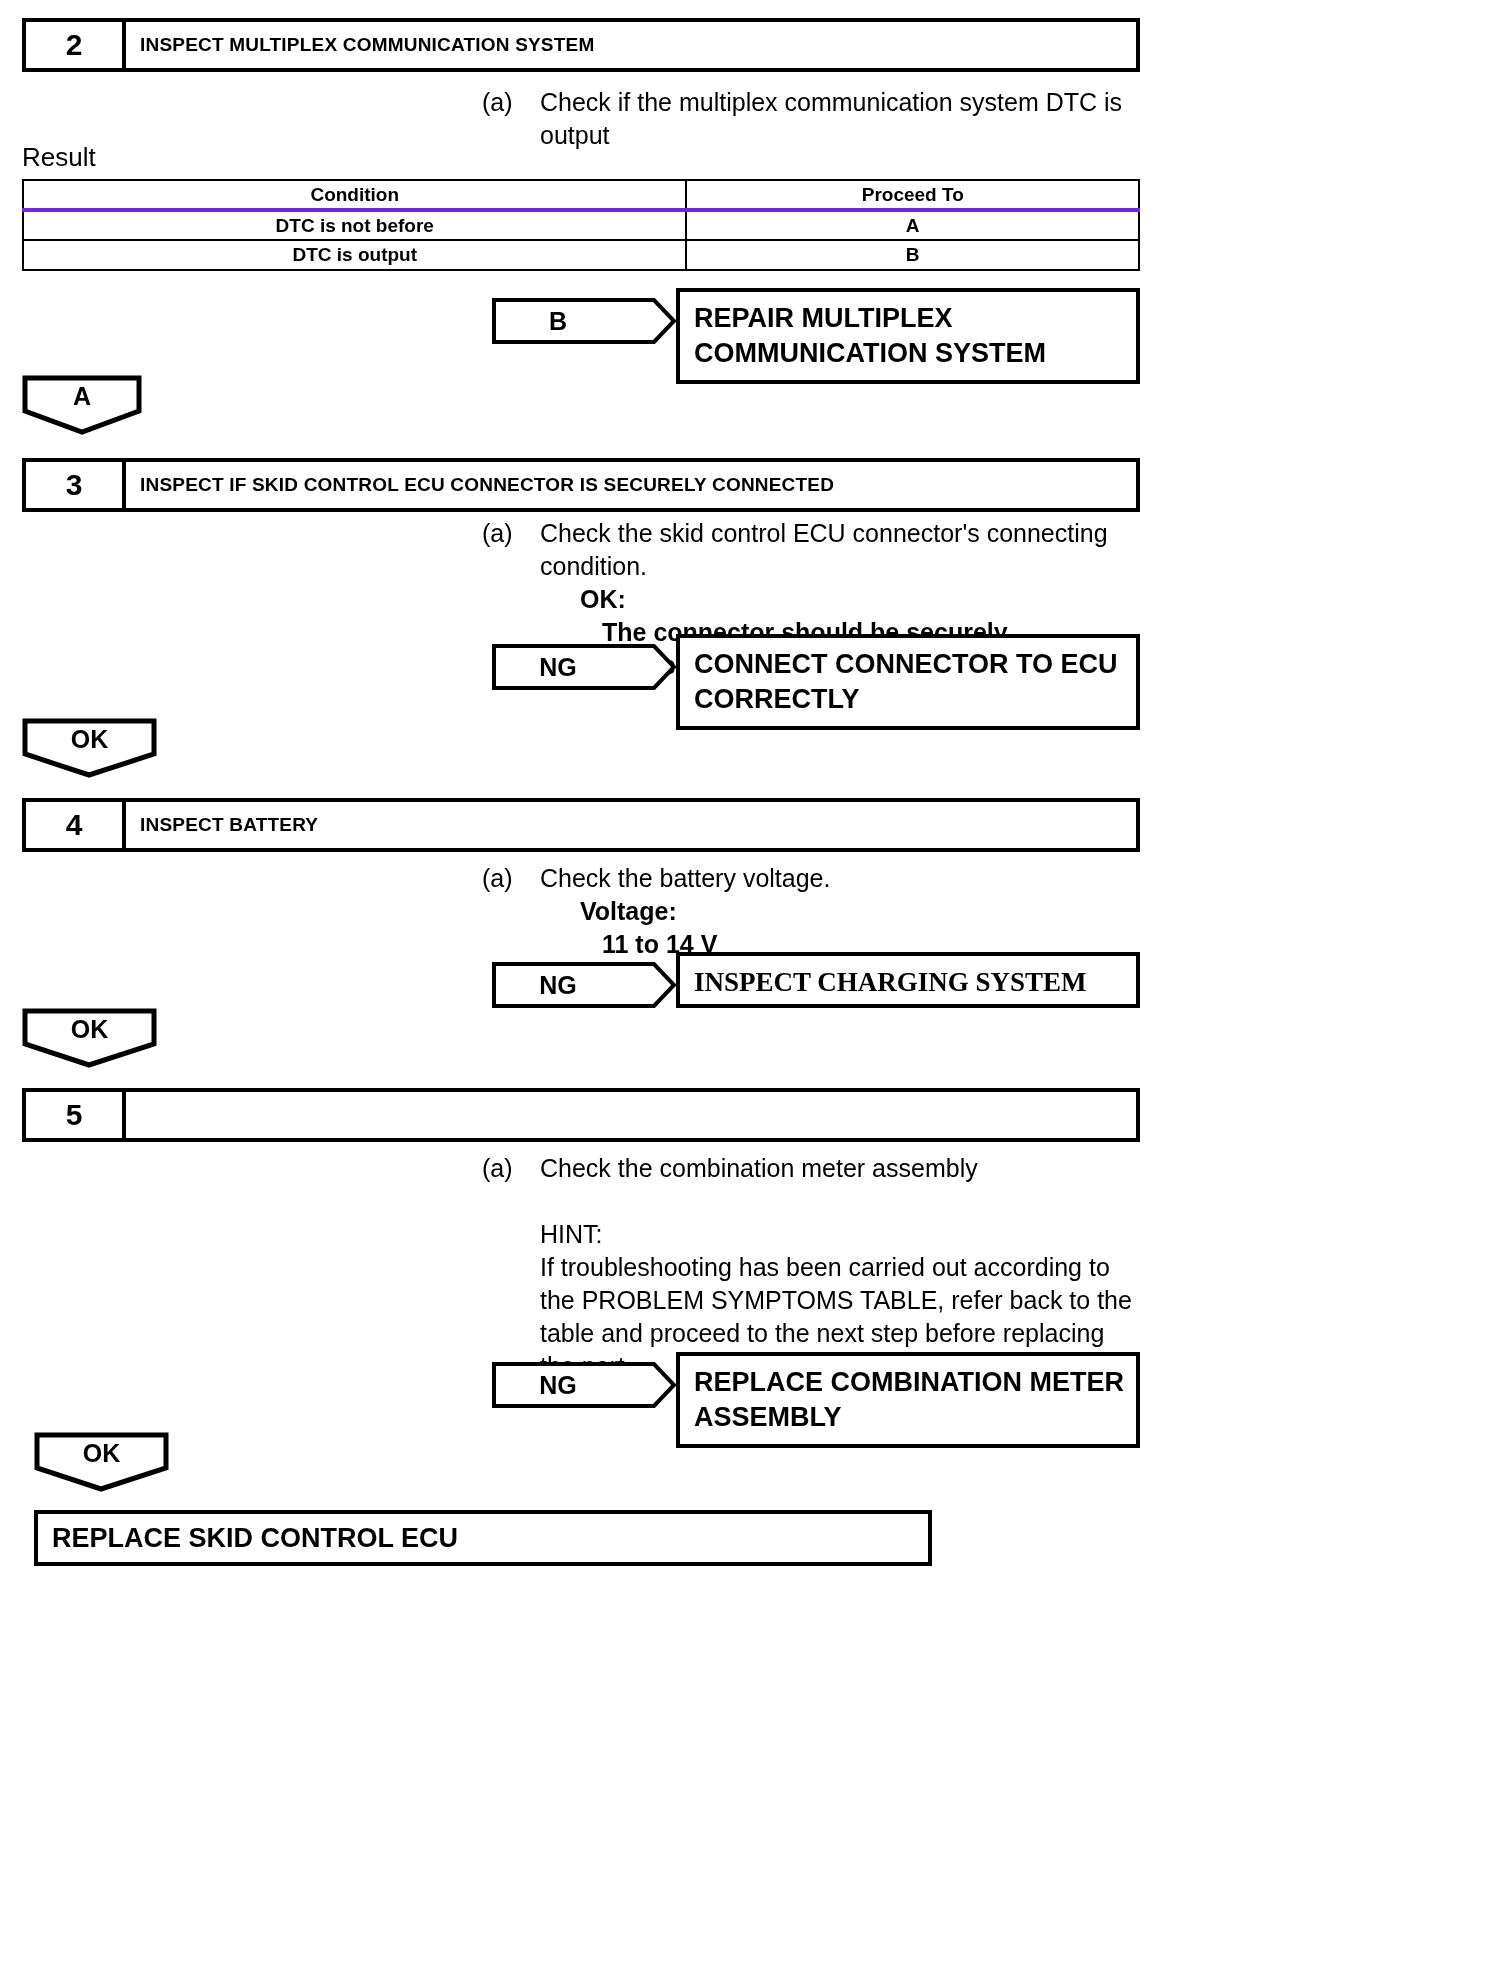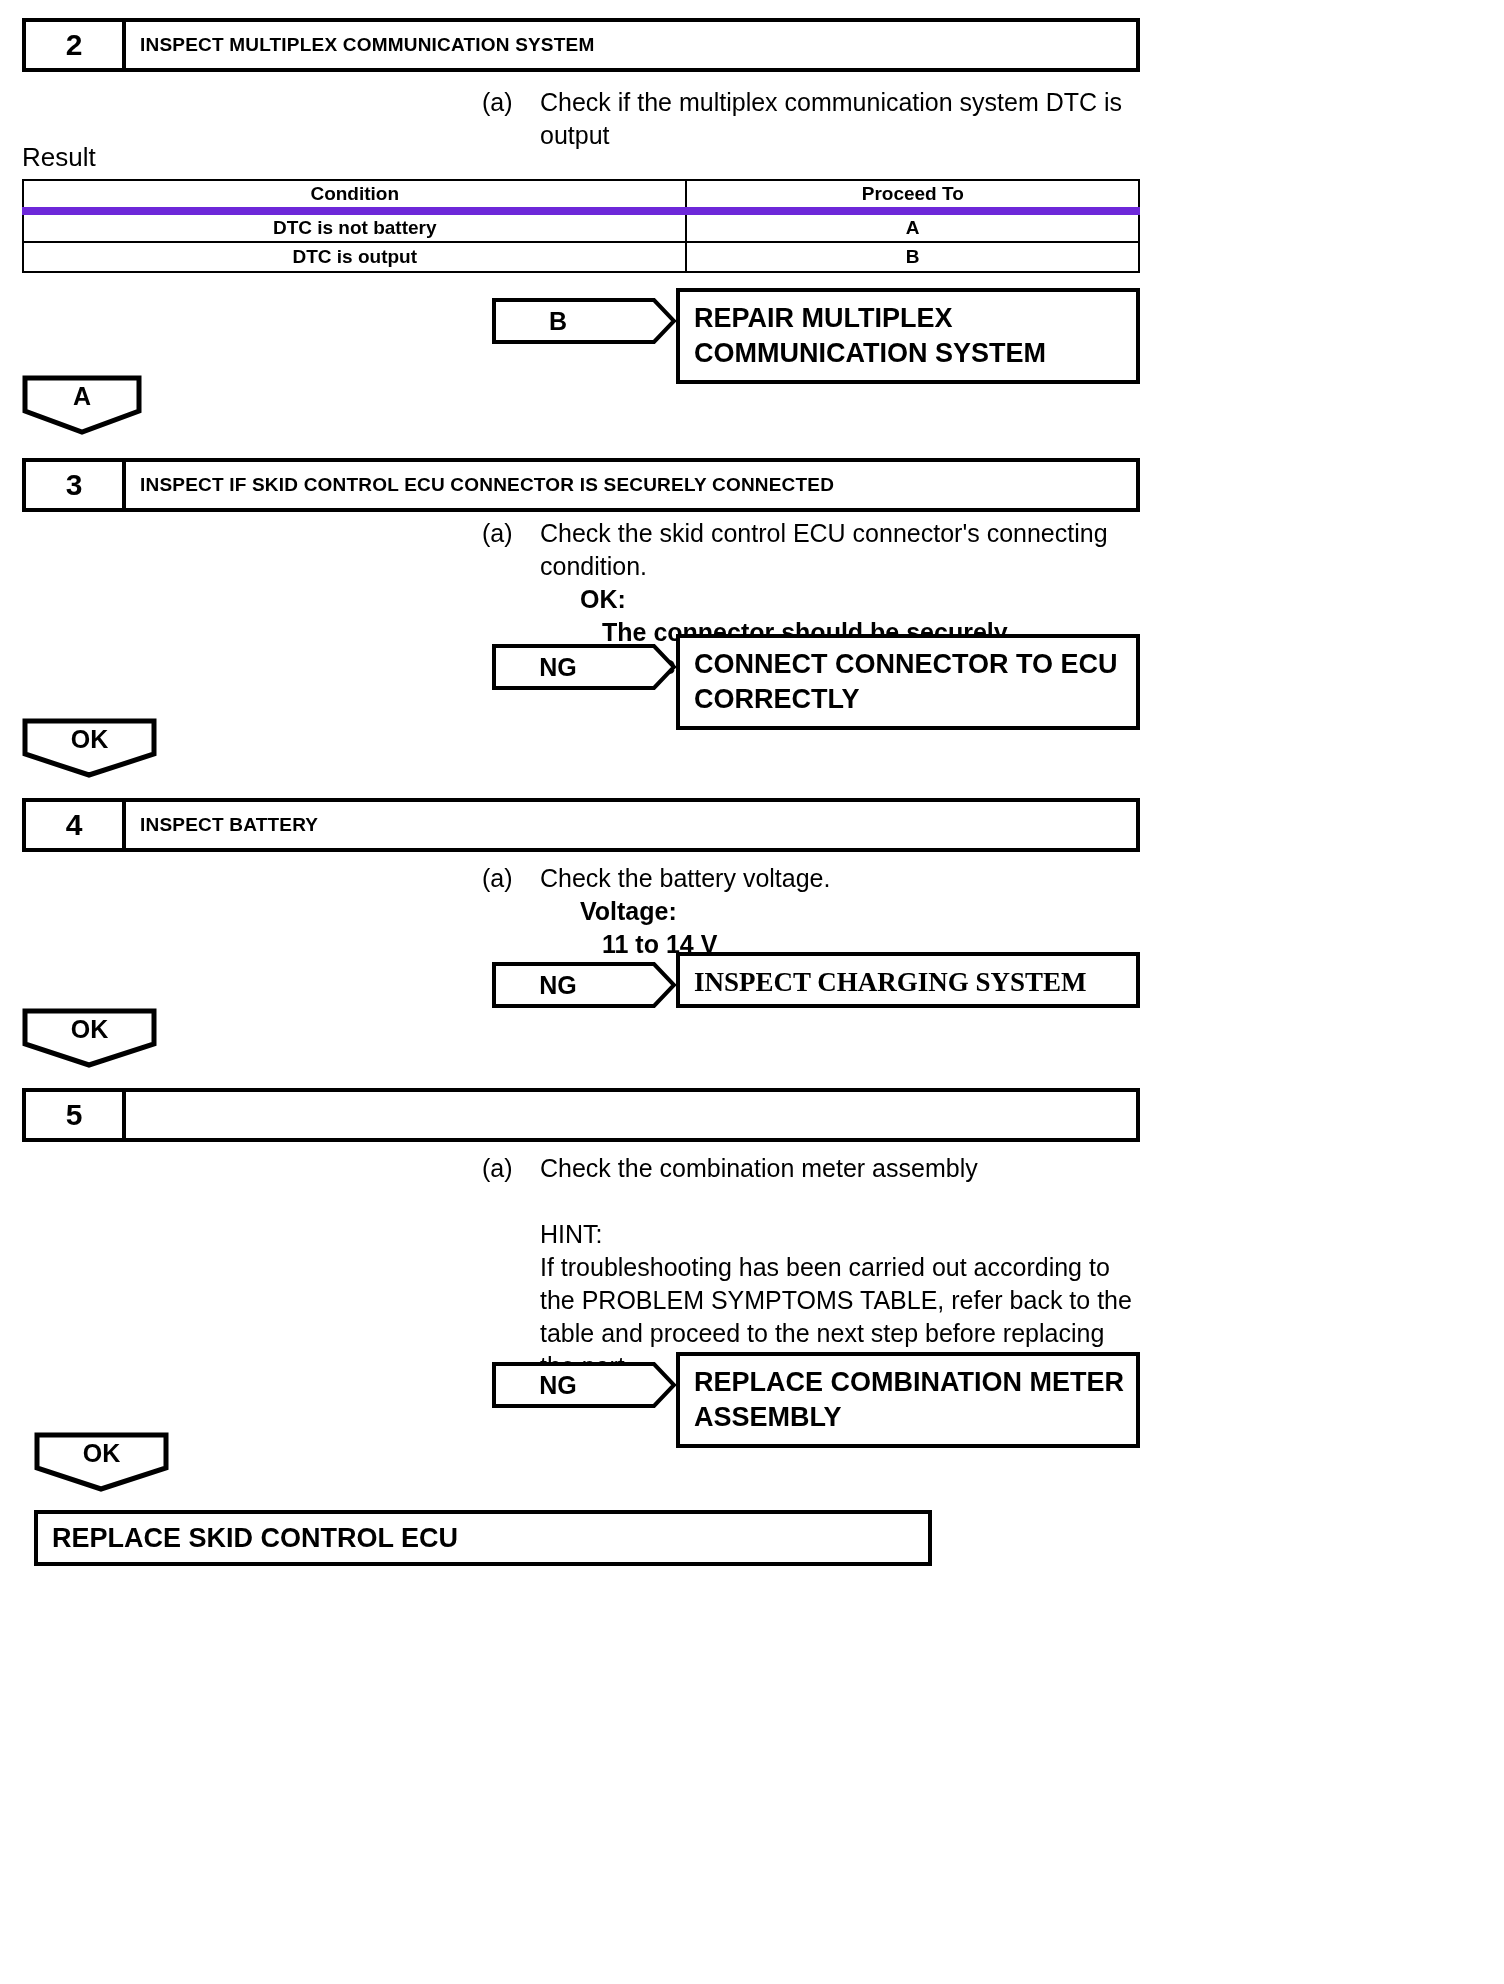--- a/index.html
+++ b/index.html
@@ -68,21 +68,21 @@
     background: #fff;
   }
   .result-table td, .result-table th {
     border: 2px solid #000;
     text-align: center;
     font-size: 19px;
     font-weight: bold;
     height: 30px;
     padding: 2px 6px;
   }
-  .result-table thead th { border-bottom: 8px solid #6d28d9; }
+  .result-table thead th { border-bottom: 4px solid #6d28d9; }
   .result-table .col-cond { width: 675px; }
   .result-table .col-proceed { width: 460px; }
 
   
   .branch { position: absolute; display: flex; align-items: flex-start; }
   .branch-tag {
     width: 128px;
     height: 46px;
     flex: none;
     display: flex;
@@ -168,21 +168,21 @@
 
   <table class="result-table" style="left:22px; top:179px; width:1118px;">
     <thead>
       <tr>
         <th class="col-cond">Condition</th>
         <th class="col-proceed">Proceed To</th>
       </tr>
     </thead>
     <tbody>
       <tr>
-        <td>DTC is not battery</td>
+        <td>DTC is not before</td>
         <td>A</td>
       </tr>
       <tr>
         <td>DTC is output</td>
         <td>B</td>
       </tr>
     </tbody>
   </table>
 
   <div class="branch" style="left:492px; top:288px; width:648px;">

